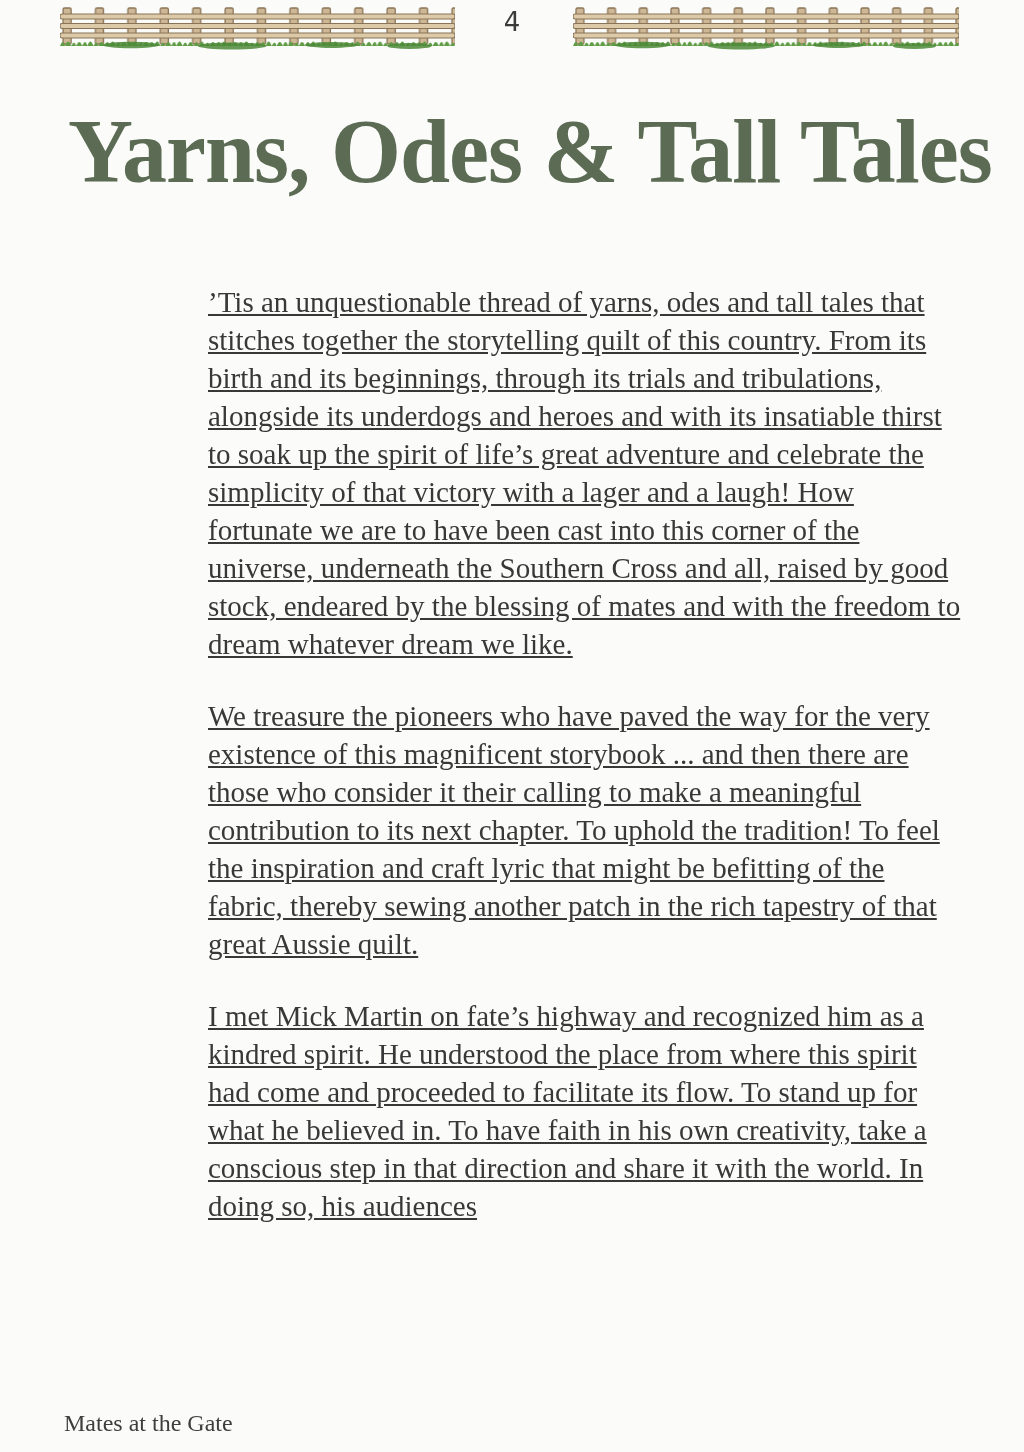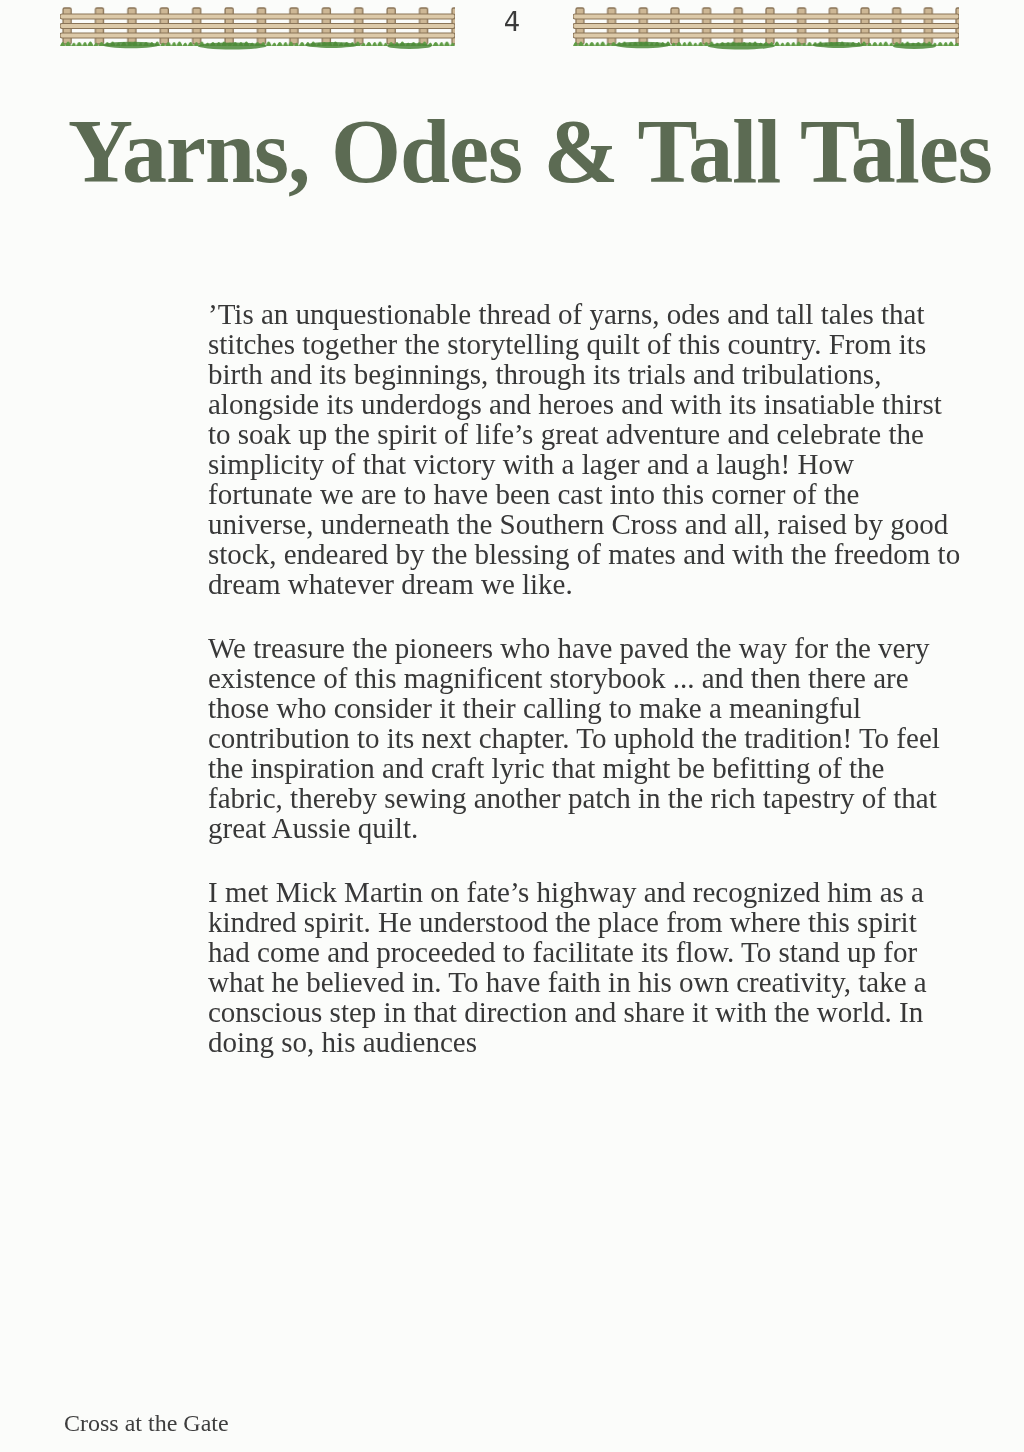--- a/index.html
+++ b/index.html
@@ -49,26 +49,27 @@
     font-size: 90px;
     letter-spacing: -1px;
     color: #5c6b53;
     white-space: nowrap;
   }
 
   
   .body-text {
     position: absolute;
     left: 208px;
-    top: 299px;
+    top: 283px;
     width: 756px;
     font-size: 29px;
-    line-height: 30px;
+    line-height: 38px;
     color: #383838;
     text-align: left;
+    text-decoration: underline;
   }
   .body-text p {
     margin: 0 0 34px 0;
   }
 
   
   .page-footer {
     position: absolute;
     left: 64px;
     top: 1410px;
@@ -125,15 +126,15 @@
   </svg>
 
   <h1 class="chapter-title">Yarns, Odes &amp; Tall Tales</h1>
 
   <main class="body-text">
     <p>’Tis an unquestionable thread of yarns, odes and tall tales that stitches together the storytelling quilt of this country. From its birth and its beginnings, through its trials and tribulations, alongside its underdogs and heroes and with its insatiable thirst to soak up the spirit of life’s great adventure and celebrate the simplicity of that victory with a lager and a laugh! How fortunate we are to have been cast into this corner of the universe, underneath the Southern Cross and all, raised by good stock, endeared by the blessing of mates and with the freedom to dream whatever dream we like.</p>
     <p>We treasure the pioneers who have paved the way for the very existence of this magnificent storybook ... and then there are those who consider it their calling to make a meaningful contribution to its next chapter. To uphold the tradition! To feel the inspiration and craft lyric that might be befitting of the fabric, thereby sewing another patch in the rich tapestry of that great Aussie quilt.</p>
     <p>I met Mick Martin on fate’s highway and recognized him as a kindred spirit. He understood the place from where this spirit had come and proceeded to facilitate its flow. To stand up for what he believed in. To have faith in his own creativity, take a conscious step in that direction and share it with the world. In doing so, his audiences</p>
   </main>
 
-  <footer class="page-footer">Cross at the Gate</footer>
+  <footer class="page-footer">Mates at the Gate</footer>
 
 </div>
 
 </body></html>

